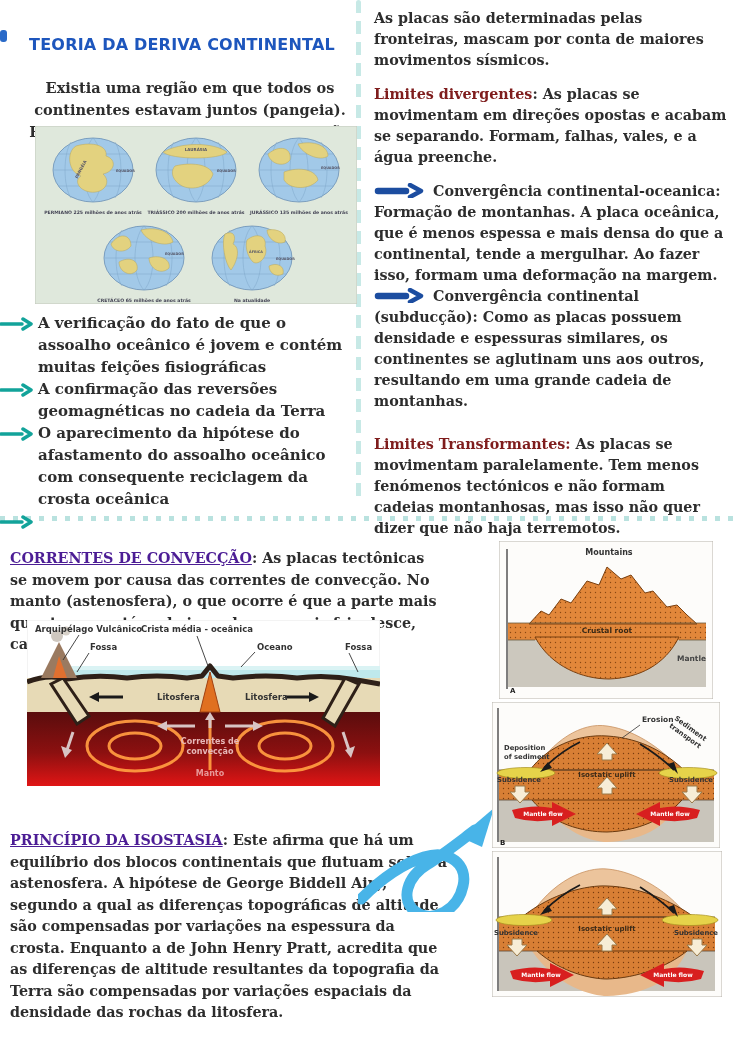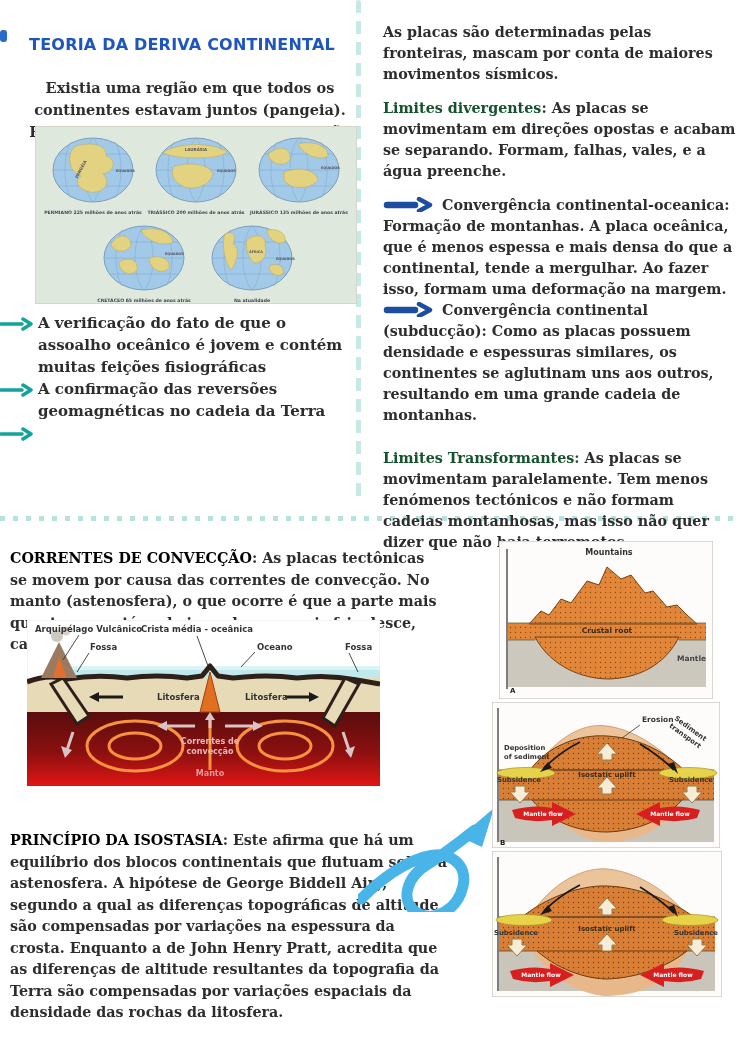--- a/index.html
+++ b/index.html
@@ -11,23 +11,23 @@
     background:repeating-linear-gradient(180deg,#c7e9e6 0 13px,transparent 13px 21px);}
   .h-divider{left:0;top:516px;width:736px;height:5px;
     background:repeating-linear-gradient(90deg,#b9e2df 0 5px,transparent 5px 13px);}
   .title-tick{left:0;top:30px;width:7px;height:12px;border-radius:3px;background:#2a6ac8;}
   
   .page-title{left:8px;top:24px;width:348px;text-align:center;
     font-family:"DejaVu Sans",sans-serif;font-weight:800;font-size:16px;letter-spacing:.2px;
     color:#1d56bd;}
   .intro{left:22px;top:62px;width:336px;text-align:center;font-size:14.5px;line-height:22px;}
   .body-text{font-size:14.3px;line-height:21px;}
-  .teal{color:#14532d;}
-  .sky{color:#000000;}
-  .right-col{left:374px;top:22px;width:354px;margin-left:9px;}
+  .teal{color:#7f1d1d;}
+  .sky{color:#4c1d95;text-decoration:underline;}
+  .right-col{left:374px;top:8px;width:354px;}
   .right-col p{margin:0 0 13px 0;}
   .conv-item{margin:0 0 0 0;}
   .navy-arrow{vertical-align:-2px;margin-right:5px;}
   .navy-arrow line{stroke:#1c4da0;stroke-width:6.5;stroke-linecap:round;}
   .navy-arrow path{stroke:#1c4da0;stroke-width:4.5;fill:none;stroke-linejoin:round;stroke-linecap:round;}
   .transformantes{margin-top:22px !important;}
   
   .evidence{left:0;top:312px;width:358px;list-style:none;margin:0;padding:0;}
   .evidence li{position:relative;padding-left:38px;font-size:15px;line-height:22px;margin:0;}
   .evidence svg{position:absolute;left:0;top:5px;}
@@ -134,20 +134,27 @@
           <line x1="1" y1="7" x2="22" y2="7"></line>
           <path d="M23,2 L31,7 L23,12"></path>
         </svg>
       <span>A confirmação das reversões geomagnéticas no cadeia da Terra</span>
     </li>
     <li>
       <svg width="36" height="14" viewBox="0 0 36 14">
           <line x1="1" y1="7" x2="22" y2="7"></line>
           <path d="M23,2 L31,7 L23,12"></path>
         </svg>
+      <span>O aparecimento da hipótese do afastamento do assoalho oceânico com consequente reciclagem da crosta oceânica</span>
+    </li>
+    <li>
+      <svg width="36" height="14" viewBox="0 0 36 14">
+          <line x1="1" y1="7" x2="22" y2="7"></line>
+          <path d="M23,2 L31,7 L23,12"></path>
+        </svg>
     </li>
   </ul>
 
   <div class="abs right-col body-text">
     <p>As placas são determinadas pelas fronteiras, mascam por conta de maiores movimentos sísmicos.</p>
     <p><span class="teal">Limites divergentes</span><span>: As placas se movimentam em direções opostas e acabam se separando. Formam, falhas, vales, e a água preenche.</span></p>
     <div class="conv-item">
       <svg class="navy-arrow" width="54" height="15" viewBox="0 0 54 15">
           <line x1="4" y1="8" x2="32" y2="8"></line>
           <path d="M36,2 L47,8 L36,14"></path>

